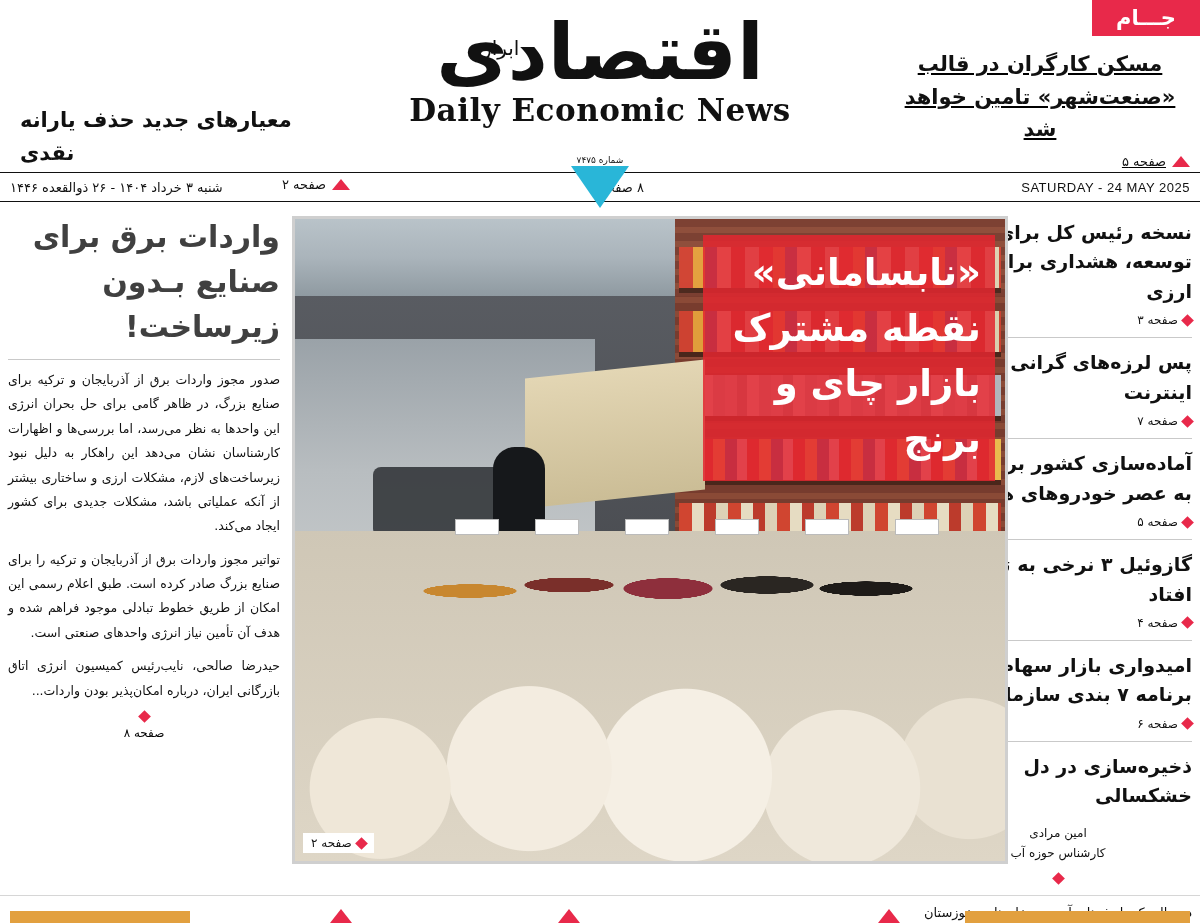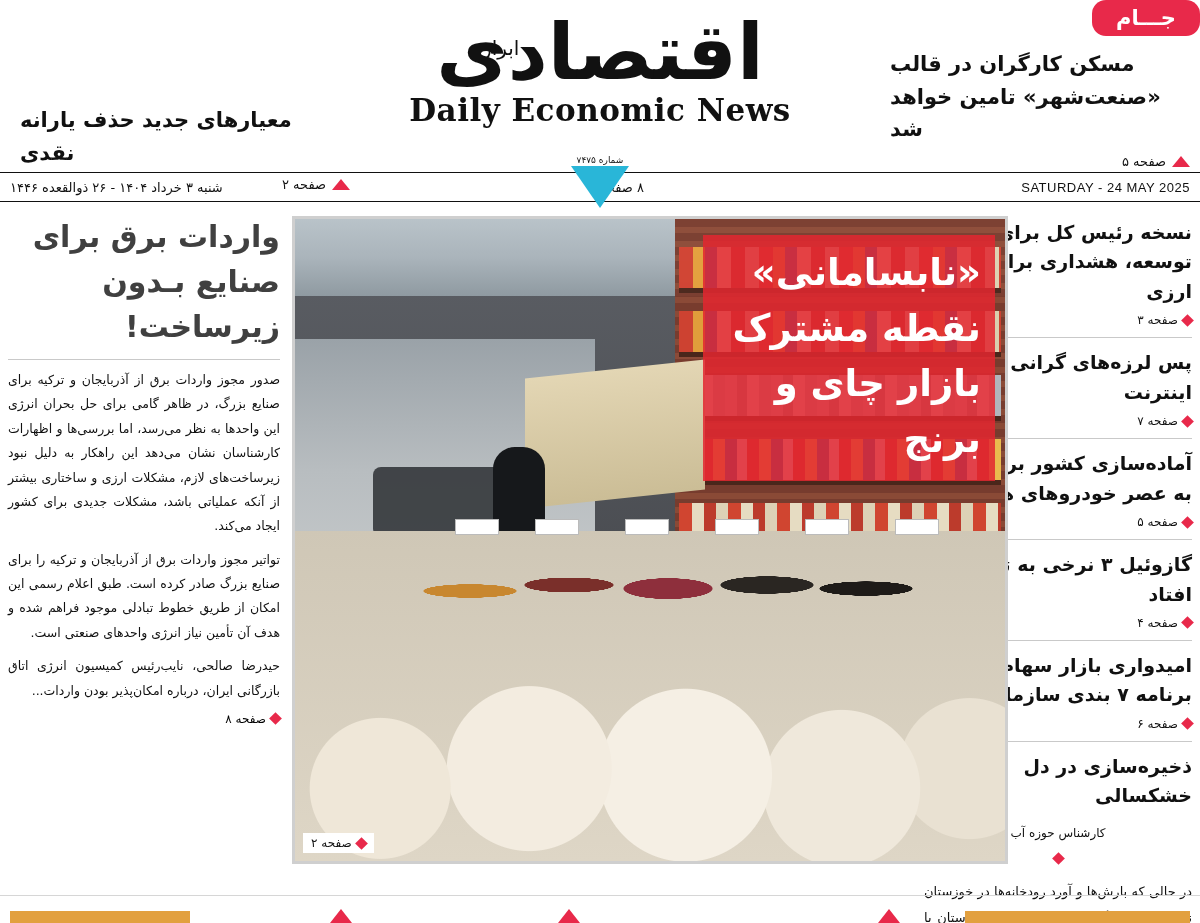--- a/index.html
+++ b/index.html
@@ -19,21 +19,20 @@
   
   .brand-tab {
     position: absolute;
     top: 0; right: 0;
     width: 108px; height: 36px;
     background: #e8294a;
     color: #fff;
     display: flex; align-items: center; justify-content: center;
     font-size: 21px; font-weight: bold;
     letter-spacing: 2px;
-    border-radius: 14px;
   }
 
   
   .masthead {
     position: absolute;
     top: 6px; left: 0; right: 0;
     height: 160px;
   }
   .logo-wrap {
     position: absolute;
@@ -64,21 +63,22 @@
     color: #111;
     margin-top: -6px;
     letter-spacing: 0.5px;
   }
 
   
   .mh-left {
     position: absolute;
     top: 42px; right: 10px;
     width: 300px;
-    text-align: left;
+    text-align: center;
+    text-decoration: underline;
   }
   .mh-right {
     position: absolute;
     top: 98px; left: 20px;
     width: 330px;
     text-align: left;
     direction: rtl;
   }
   .mh-head {
     font-size: 21px; font-weight: bold; color: #111;
@@ -312,21 +312,21 @@
   .lead-text p {
     margin: 0 0 9px 0;
     font-size: 12.5px;
     line-height: 1.95;
     text-align: justify;
     color: #111;
   }
   .lead-page {
     margin-top: 2px;
     font-size: 12px;
-    display: flex; align-items: center; gap: 5px;
+    display: flex; align-items: center; gap: 5px; flex-direction: column;
   }
 
   
   .bottom-strip {
     position: absolute;
     left: 0; right: 0; bottom: 0;
     height: 28px;
     border-top: 1px solid #d6d6d6;
     display: flex;
     align-items: flex-end;
@@ -426,20 +426,21 @@
       <div class="teaser-title">امیدواری بازار سهام به برنامه ۷ بندی سازمان بورس</div>
       <div class="teaser-page">
         <span class="dia"></span>
         <span>صفحه ۶</span>
       </div>
     </div>
 
     <div class="teaser last">
       <div class="teaser-title">ذخیره‌سازی در دل خشکسالی</div>
       <div class="byline">
+        <div>امین مرادی</div>
         <div>کارشناس حوزه آب</div>
         <div class="dia-wrap">
           <span class="dia"></span>
         </div>
       </div>
       <div class="lead-body">در حالی که بارش‌ها و آورد رودخانه‌ها در خوزستان نسبت به سال گذشته کاهش یافت، این استان با کاهش ۱۸ درصدی مدروفت آب و گسترش سامانه‌های دیجیتال، توانست ذخایر آبی خود را به میزان بی‌سابقه‌ای، معادل یک میلیارد مترمکعب افزایش دهد؛ موفقیتی که حاصل اصلاح نگاه به مدیریت منابع و عبور از راهکارهای سنتی بود. در حالی که بارش‌ها و آورد رودخانه‌ها...</div>
 
     </div>
   </div>
 

